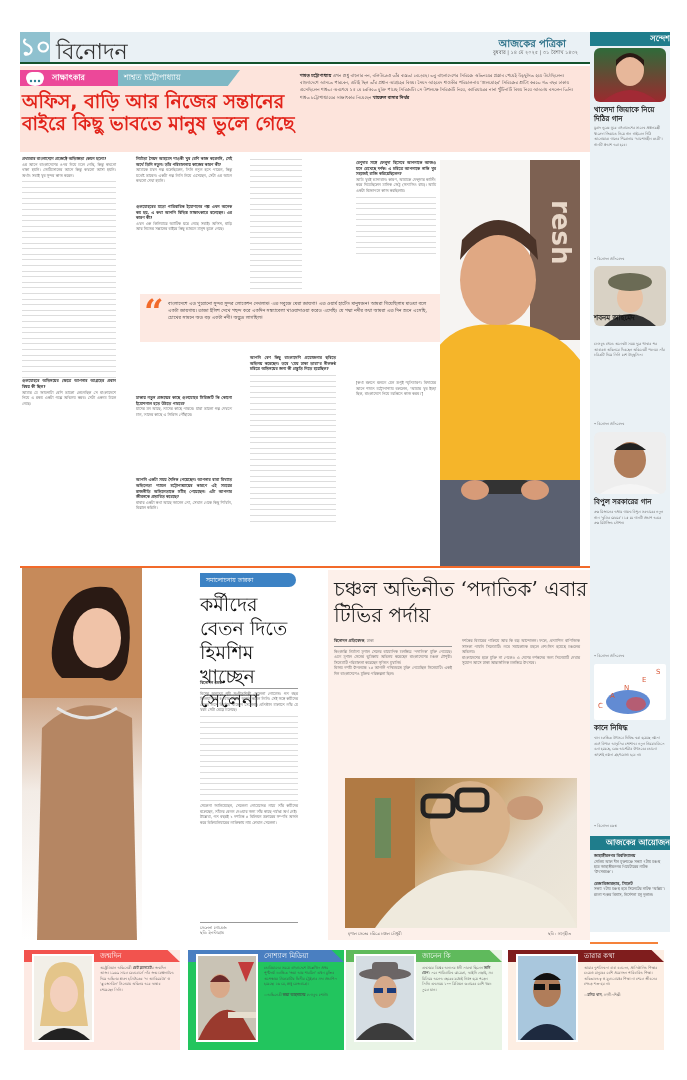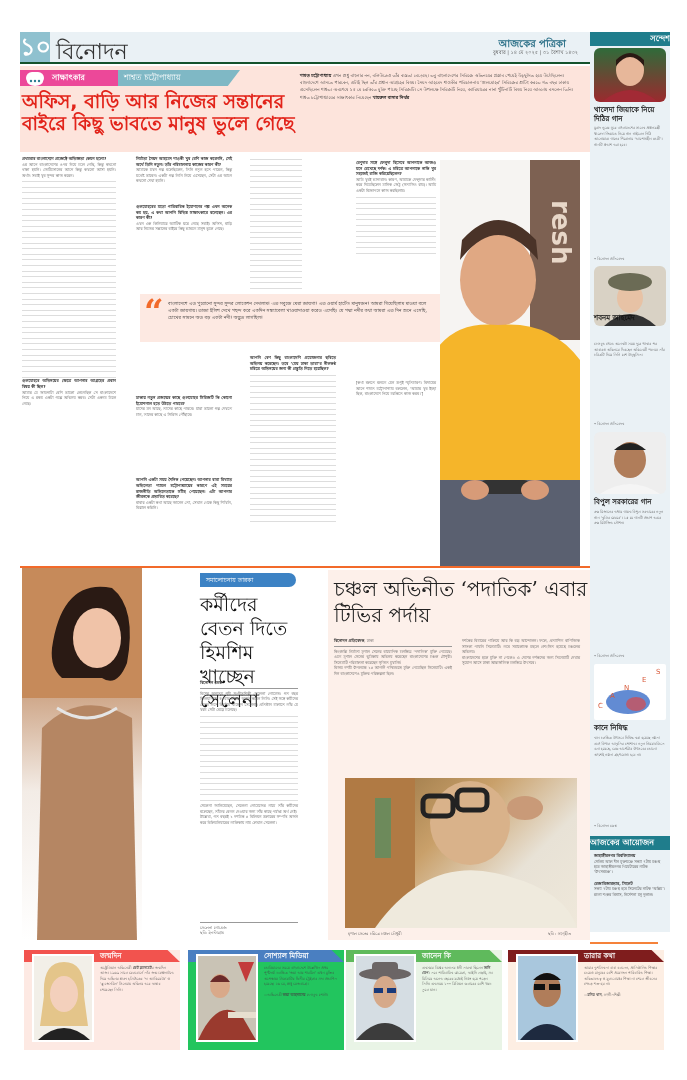--- a/index.html
+++ b/index.html
@@ -35,21 +35,21 @@
 
 #selena{left:22px;top:568px;width:120px;height:372px;background:linear-gradient(180deg,#d19f77 0%,#c99c7a 30%,#f3ece6 60%,#fff 100%)}
 #samal-tag{left:200px;top:573px;width:96px;height:14px;background:#3c82c4;color:#fff;font-size:6px;line-height:14px;padding-left:6px;border-radius:0 8px 8px 0}
 #sel-head{left:200px;top:592px;width:100px;font-size:19px;line-height:24px;color:#111;font-family:"DejaVu Serif",serif}
 
 #pad-box{left:328px;top:570px;width:262px;height:370px;background:#fdf0ea}
 #pad-head{left:334px;top:576px;width:256px;font-size:20px;line-height:26px;color:#222;font-family:"DejaVu Serif",serif}
 #pad-photo{left:345px;top:778px;width:232px;height:150px;background:linear-gradient(135deg,#8c6b3c 0%,#c9a06a 40%,#e8e2d6 70%,#efe8da 100%)}
 
 .card{position:absolute;top:950px;width:156px;height:100px}
-.card-hd{position:absolute;left:0;top:0;width:156px;height:12px;color:#fff;font-size:7px;font-weight:bold;line-height:12px;padding-left:76px;clip-path:polygon(0 0,92% 0,100% 100%,0 100%)}
+.card-hd{position:absolute;left:0;top:0;width:156px;height:12px;color:#fff;font-size:7px;font-weight:normal;line-height:12px;padding-left:76px;clip-path:polygon(0 0,92% 0,100% 100%,0 100%)}
 .card-img{position:absolute;left:8px;top:4px;width:62px;height:88px;border:2px solid #fff}
 .card-txt{position:absolute;left:76px;top:16px;width:74px;font-size:3.6px;line-height:5.4px;color:#444}
 #ayojon{left:590px;top:836px;width:80px;height:92px;background:#eaf1f5}
 </style>
 </head>
 <body>
 
 <div class="abs" id="hdr">
   <div class="abs" id="pnum">১০</div>
   <div class="abs" id="sect">বিনোদন</div>
@@ -226,21 +226,21 @@
       <text x="16" y="34" font-size="7" fill="#d85a3a" font-family="DejaVu Sans, sans-serif">A</text>
       <text x="4" y="44" font-size="7" fill="#d85a3a" font-family="DejaVu Sans, sans-serif">C</text>
     </svg>
   </div>
   <div class="side-title" style="top:692px">কানে নিষিদ্ধ</div>
   <div class="side-body" style="top:704px">কান চলচ্চিত্র উৎসবে নিষিদ্ধ করা হয়েছে নগ্নতা এবং বিশাল আকৃতির পোশাক। নতুন নিয়মাবলিতে বলা হয়েছে, রেড কার্পেটের উৎসবের কোনো অংশেই নগ্নতা গ্রহণযোগ্য হবে না।</div>
   <div class="side-body" style="top:792px">• বিনোদন ডেস্ক</div>
 </div>
 
 <div class="abs" id="ayojon">
-  <div style="background:#1f7d8c;color:#fff;font-size:8px;font-weight:bold;text-align:left;height:14px;line-height:14px">আজকের আয়োজন</div>
+  <div style="background:#1f7d8c;color:#fff;font-size:8px;font-weight:bold;text-align:right;height:14px;line-height:14px">আজকের আয়োজন</div>
   <div style="padding:3px 4px;font-size:3.8px;line-height:5.4px;color:#444">
     <div class="q">জাহাঙ্গীরনগর বিশ্ববিদ্যালয়</div>
     <div>সেলিম আল দীন মুক্তমঞ্চে সন্ধ্যা ৭টায় মঞ্চস্থ হবে জাহাঙ্গীরনগর থিয়েটারের নাটক ‘উৎসবমঞ্চ’।</div>
     <div style="height:6px"></div>
     <div class="q">রেজাবিজারভার, সিলেট</div>
     <div>সন্ধ্যা ৭টায় মঞ্চস্থ হবে সিলেটের নাটক ‘অন্তিম’। রচনা শংকর বিশ্বাস, নির্দেশনা মনু দুলাল।</div>
   </div>
 </div>
 <div class="abs" style="left:590px;top:942px;width:68px;height:2px;background:#f5823a"></div>
 

